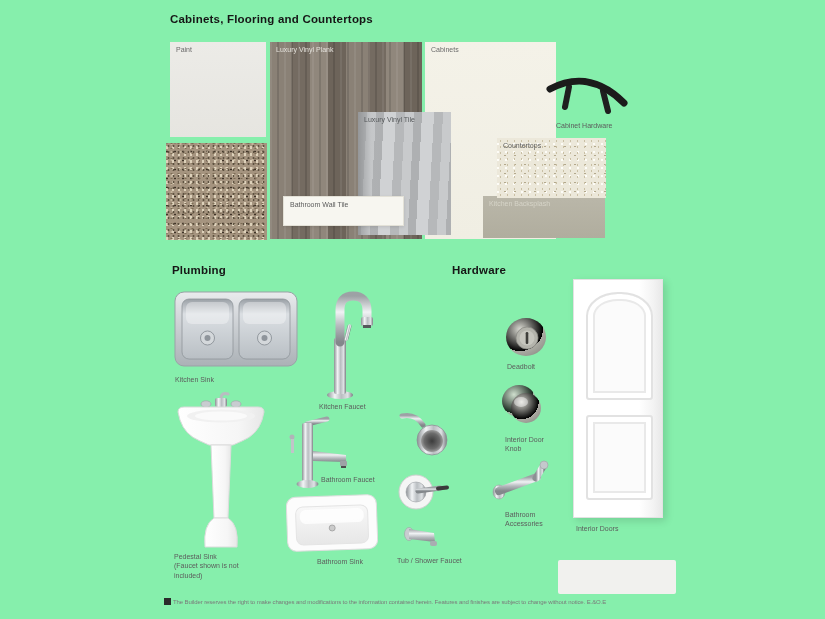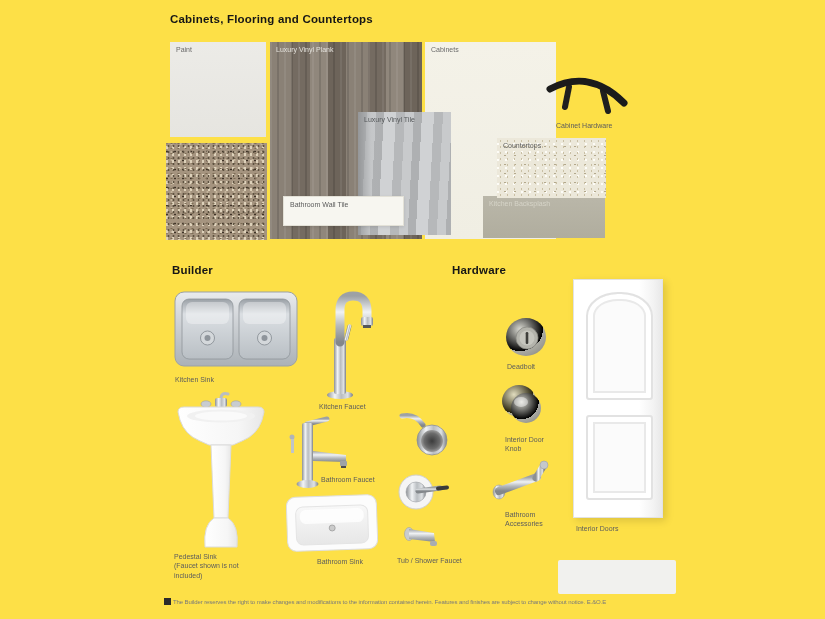--- a/index.html
+++ b/index.html
@@ -1,16 +1,16 @@
 <!DOCTYPE html>
 <html><head>
 <meta charset="utf-8">
 <style>
   html,body{margin:0;padding:0;background:#ffffff;}
-  #board{position:relative;width:825px;height:619px;background:#fde047;overflow:hidden;
+  #board{position:relative;width:825px;height:619px;background:#86efac;overflow:hidden;
          font-family:"Liberation Sans","DejaVu Sans",sans-serif;}
   .h1{position:absolute;font-size:11.5px;font-weight:bold;color:#161616;letter-spacing:.2px;}
   .swatch{position:absolute;box-sizing:border-box;}
   .swlabel{display:block;padding:4px 0 0 6px;font-size:7px;color:#6b6b6b;}
   .swlabel.light{color:#e4e2dc;}
   .swlabel.mid{color:#55585a;}
   .caption{position:absolute;font-size:7px;color:#5c5c5c;line-height:1.35;}
   .img{position:absolute;}
 
   
@@ -140,21 +140,21 @@
   <div class="caption" style="left:556px;top:121px;">Cabinet Hardware</div>
 
   <div class="swatch counter" style="left:497px;top:138px;width:109px;height:60px;z-index:2;">
     <span class="swlabel" style="color:#5c5c5c;">Countertops</span>
   </div>
 
   <div class="swatch backsplash" style="left:483px;top:196px;width:122px;height:42px;z-index:1;">
     <span class="swlabel" style="color:#d6d4c8;">Kitchen Backsplash</span>
   </div>
 
-  <div class="h1" style="left:172px;top:264px;">Builder</div>
+  <div class="h1" style="left:172px;top:264px;">Plumbing</div>
 
   <svg class="img" style="left:174px;top:291px;" width="124" height="76" viewBox="0 0 124 76">
     <rect x="1" y="1" width="122" height="74" rx="9" fill="url(#steel)" stroke="#9ba1a7"></rect>
     <rect x="8" y="8" width="51" height="60" rx="7" fill="url(#bowl)" stroke="#8f959b" stroke-width=".8"></rect>
     <rect x="65" y="8" width="51" height="60" rx="7" fill="url(#bowl)" stroke="#8f959b" stroke-width=".8"></rect>
     <rect x="12" y="11" width="43" height="22" rx="6" fill="rgba(255,255,255,.35)"></rect>
     <rect x="69" y="11" width="43" height="22" rx="6" fill="rgba(255,255,255,.35)"></rect>
     <circle cx="33.5" cy="47" r="7" fill="#d4d8db" stroke="#83898f" stroke-width=".8"></circle>
     <circle cx="33.5" cy="47" r="3" fill="#8f959b"></circle>
     <circle cx="90.5" cy="47" r="7" fill="#d4d8db" stroke="#83898f" stroke-width=".8"></circle>

